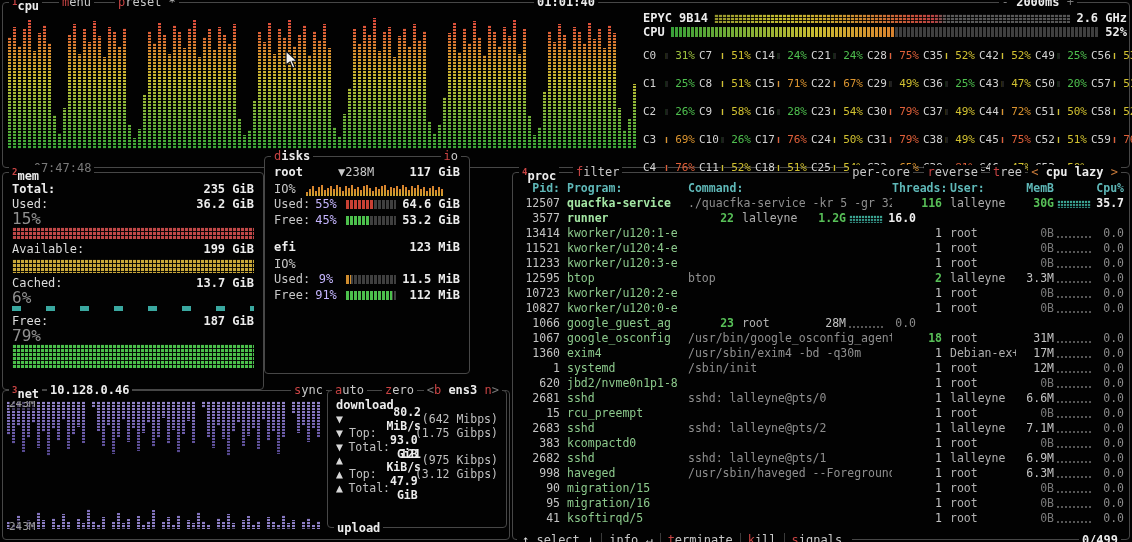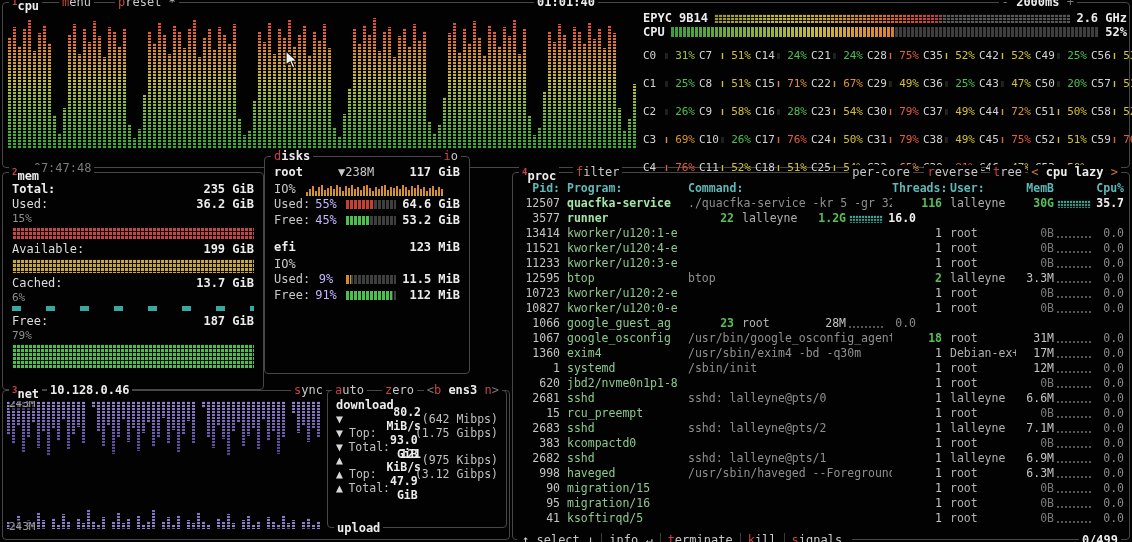--- a/index.html
+++ b/index.html
@@ -42,21 +42,21 @@
 .cmeter{flex:1;min-width:3px;height:6px;background:#1f1f1f;position:relative;overflow:hidden}
 .cmeter i{display:block;height:100%;background-image:repeating-linear-gradient(to right,rgba(2,2,2,.8) 0 1px,transparent 1px 3px)}
 .cpct{width:25px;text-align:right}
 .loadavg{color:#bdbdbd;justify-content:flex-end;padding-right:2px}
 
 #mem-box{left:2px;top:172px;width:262px;height:218px;padding:9px 9px 4px}
 .mrow{display:flex;justify-content:space-between;height:15px;line-height:15px}
 .mrow.total .mlbl,.mrow.total .mval{font-weight:bold;color:#ececec}
 .mlbl{color:#dcdcdc}
 .mval{font-weight:bold;color:#ececec}
-.mpct{color:#909090;font-size:11px;height:13px;line-height:13px}
+.mpct{color:#909090;font-size:16px;height:13px;line-height:13px}
 .mstrip{margin:2px 0 3px}
 
 #disks-box{left:264px;top:156px;width:206px;height:218px;padding:8px 9px 4px}
 .dhead{display:flex;align-items:center;height:15px;line-height:15px}
 .dhead b{color:#ececec}
 .dact{flex:1;text-align:center;color:#c8c8c8}
 .diorow{display:flex;align-items:flex-end;height:16px;gap:4px}
 .diolbl{color:#c8c8c8;width:28px}
 .iograph{flex:1;height:13px;display:flex;align-items:flex-end;overflow:hidden}
 .io-col{flex:none;display:block;width:2px;margin-right:1px;background:linear-gradient(to top,#caa32e,#d97f2e)}

